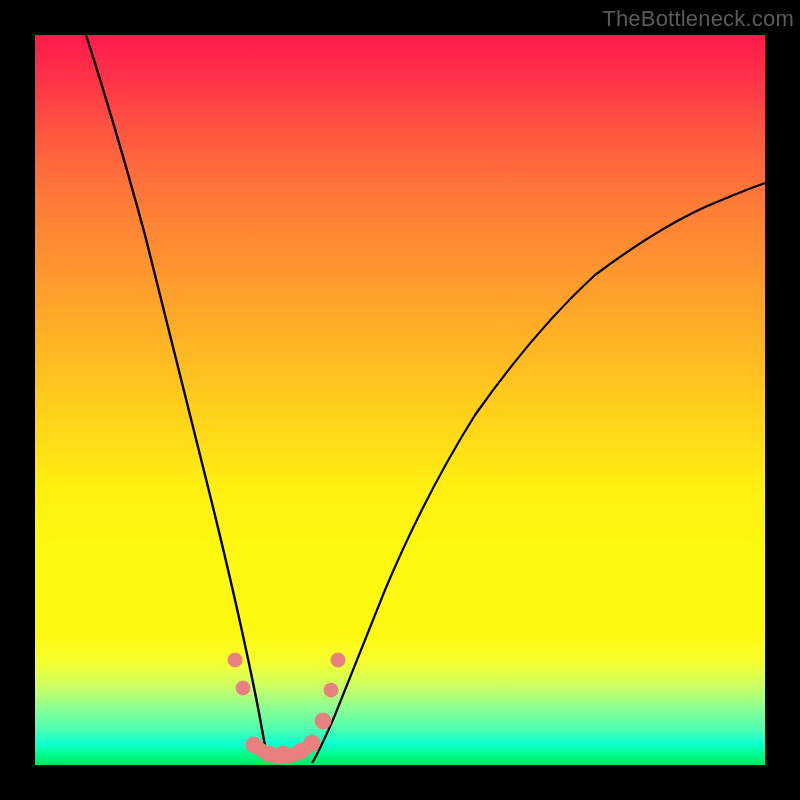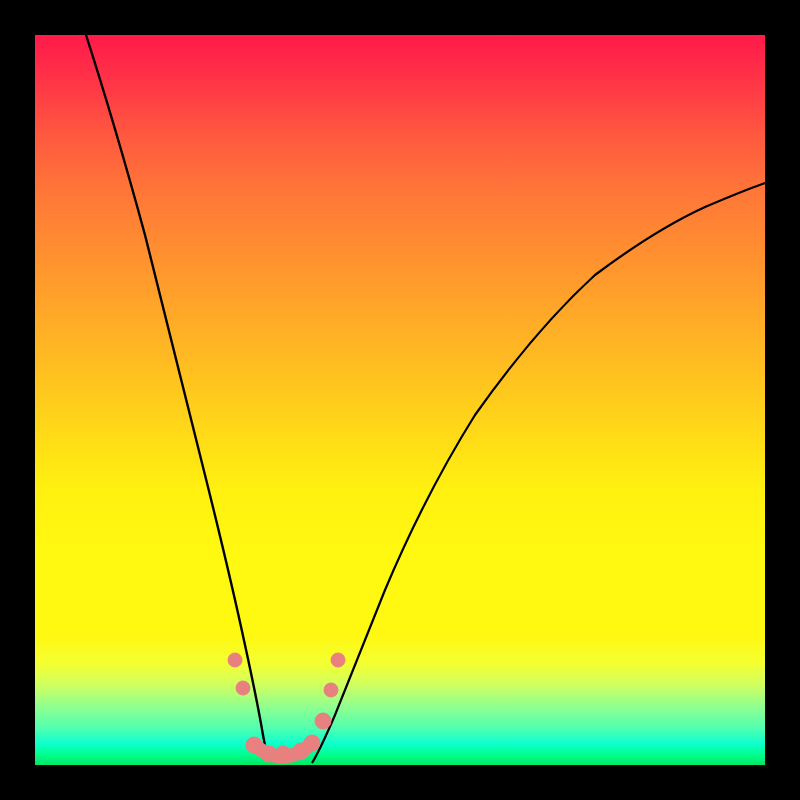--- a/index.html
+++ b/index.html
@@ -70,20 +70,21 @@
     top: 0;
     left: 0;
     width: 100%;
     height: 100%;
   }
 </style>
 </head>
 <body>
 
 <div class="outer-frame">
+  <div class="watermark">TheBottleneck.com</div>
 
   <div class="plot-area">
     <div class="gradient-bg"></div>
 
     <svg class="curves" viewBox="0 0 730 730" preserveAspectRatio="none">
       <path d="M 51 0
                Q 80 90 110 200
                Q 140 320 170 440
                Q 195 540 210 610
                Q 222 665 228 700

